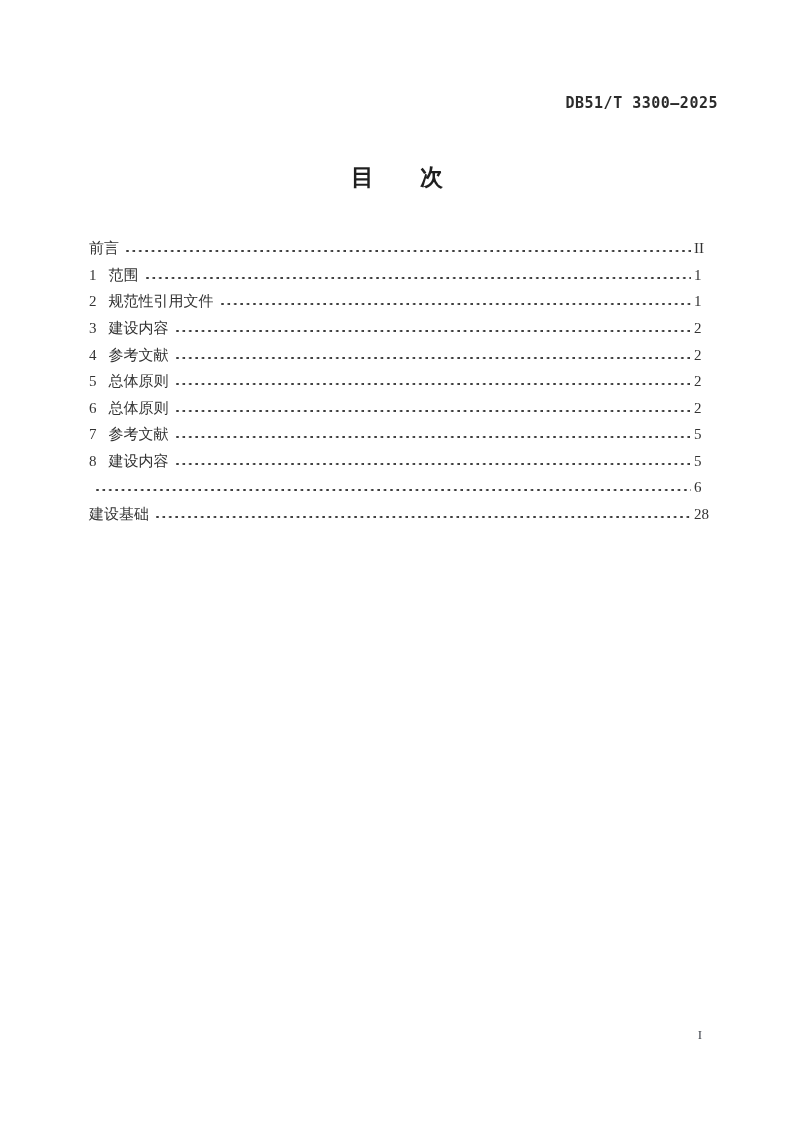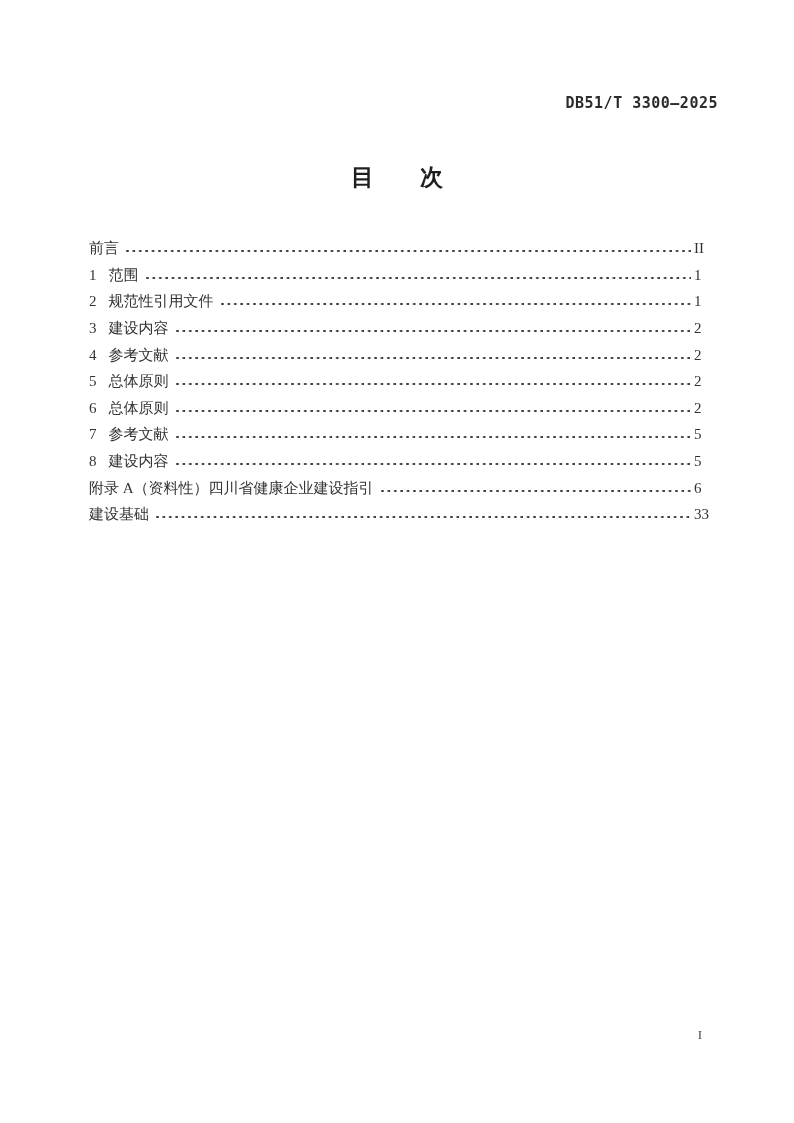--- a/index.html
+++ b/index.html
@@ -134,29 +134,28 @@
 
     <div class="toc-row">
       <span class="toc-num">8</span>
       <span class="toc-text">建设内容</span>
       <span class="dots"></span>
       <span class="toc-page">5</span>
     </div>
 
     <div class="toc-row">
       <span class="toc-num"></span>
-      <span class="toc-text">附录 A（资料性）四川省健康企业建设指引</span>
       <span class="dots"></span>
       <span class="toc-page">6</span>
     </div>
 
     <div class="toc-row">
       <span class="toc-num"></span>
       <span class="toc-text">建设基础</span>
       <span class="dots"></span>
-      <span class="toc-page">33</span>
+      <span class="toc-page">28</span>
     </div>
 
   </div>
 
   <div class="doc-footer">I</div>
 
 </div>
 
 </body></html>

